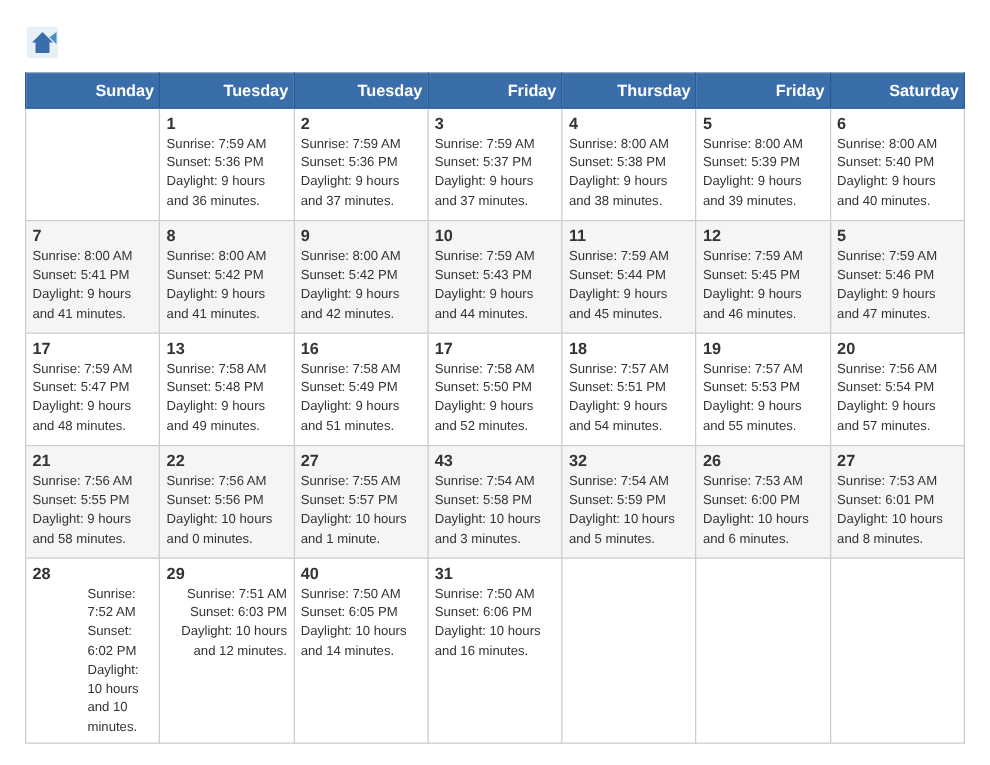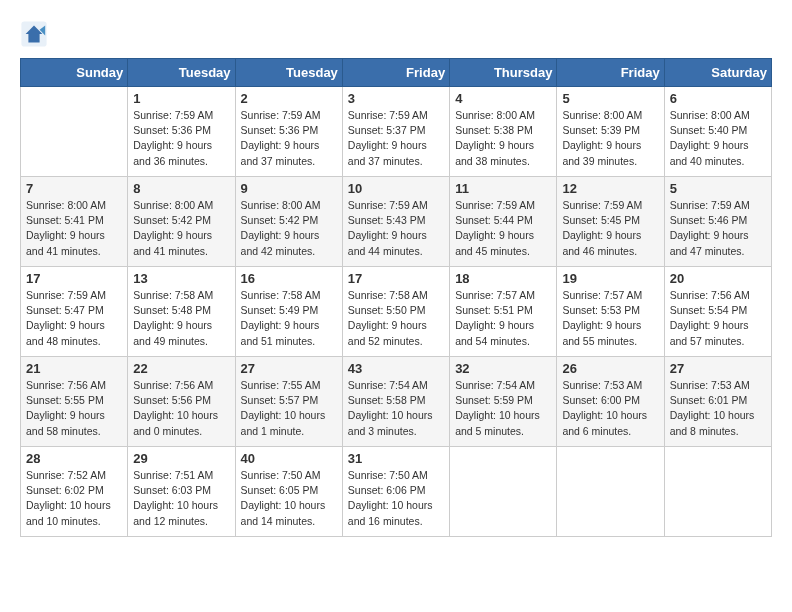--- a/index.html
+++ b/index.html
@@ -314,28 +314,28 @@
           <span class="day-number">27</span>
           <div class="cell-info" style="white-space: pre-line;">Sunrise: 7:53 AM
 Sunset: 6:01 PM
 Daylight: 10 hours
 and 8 minutes.</div>
         </td>
       </tr>
       <tr>
         <td>
           <span class="day-number">28</span>
-          <div class="cell-info" style="white-space: pre-line;">Sunrise: 7:52 AM
+          <div class="cell-info" style="white-space: pre-line; margin-left: 44px;">Sunrise: 7:52 AM
 Sunset: 6:02 PM
 Daylight: 10 hours
 and 10 minutes.</div>
         </td>
         <td>
           <span class="day-number">29</span>
-          <div class="cell-info" style="white-space: pre-line;">Sunrise: 7:51 AM
+          <div class="cell-info" style="white-space: pre-line; text-align: right;">Sunrise: 7:51 AM
 Sunset: 6:03 PM
 Daylight: 10 hours
 and 12 minutes.</div>
         </td>
         <td>
           <span class="day-number">40</span>
           <div class="cell-info" style="white-space: pre-line;">Sunrise: 7:50 AM
 Sunset: 6:05 PM
 Daylight: 10 hours
 and 14 minutes.</div>

